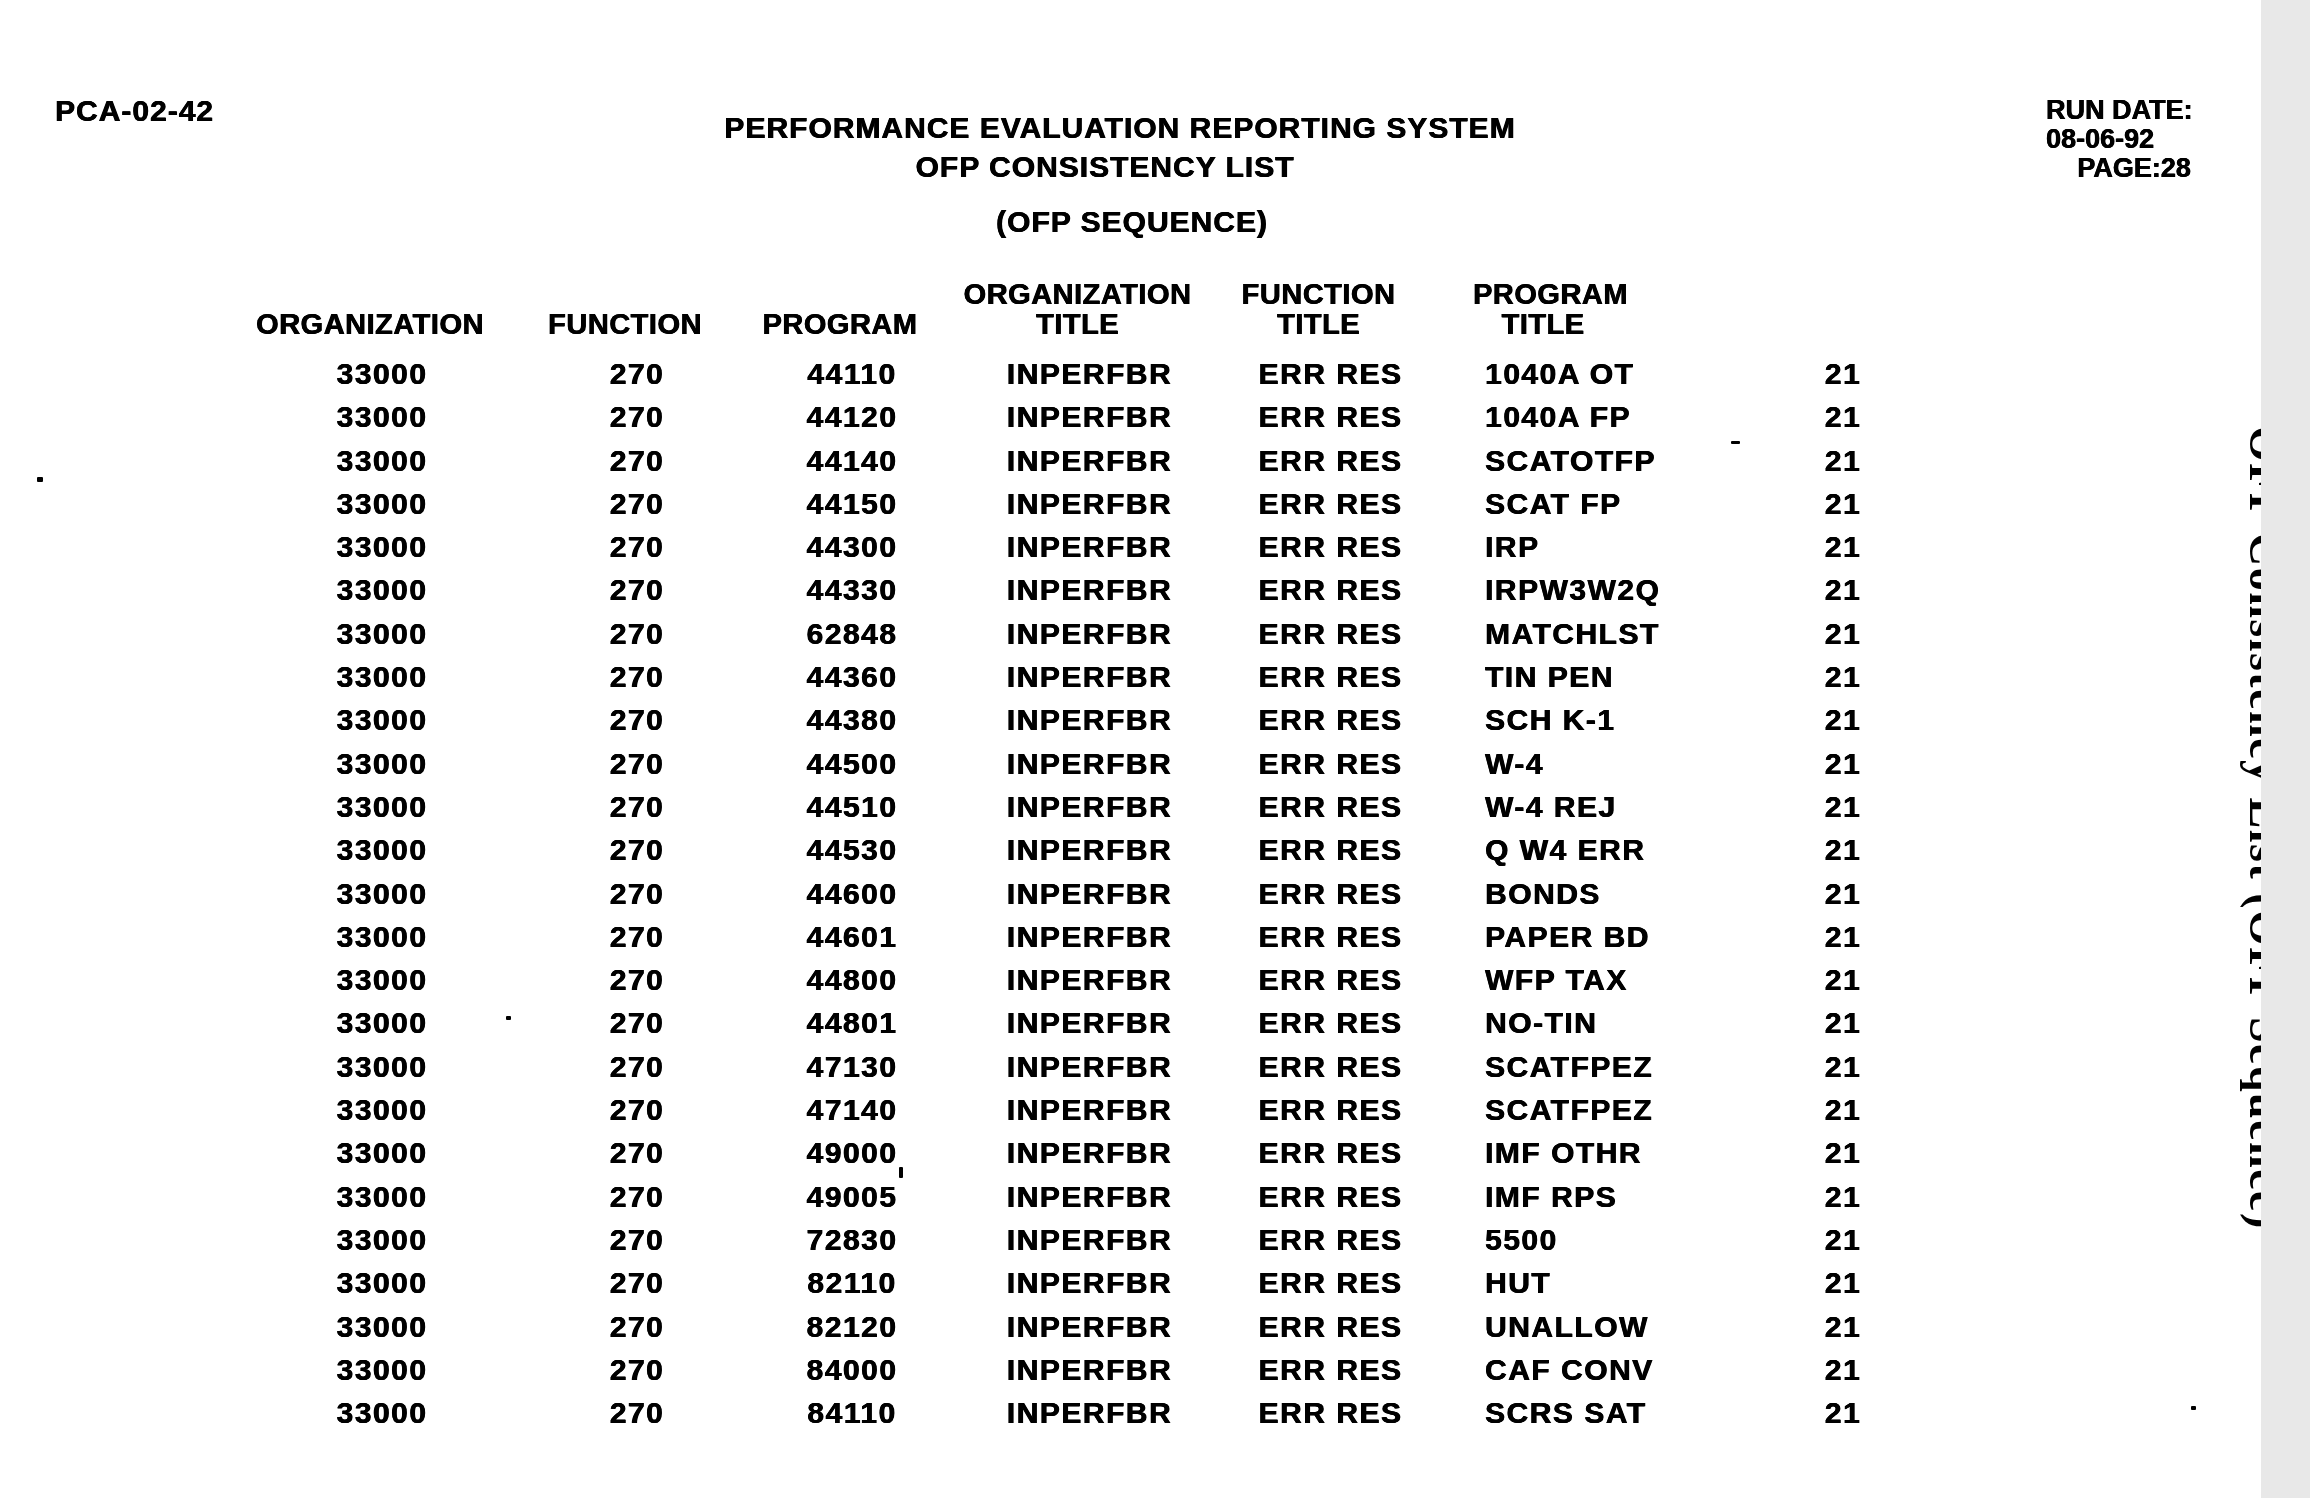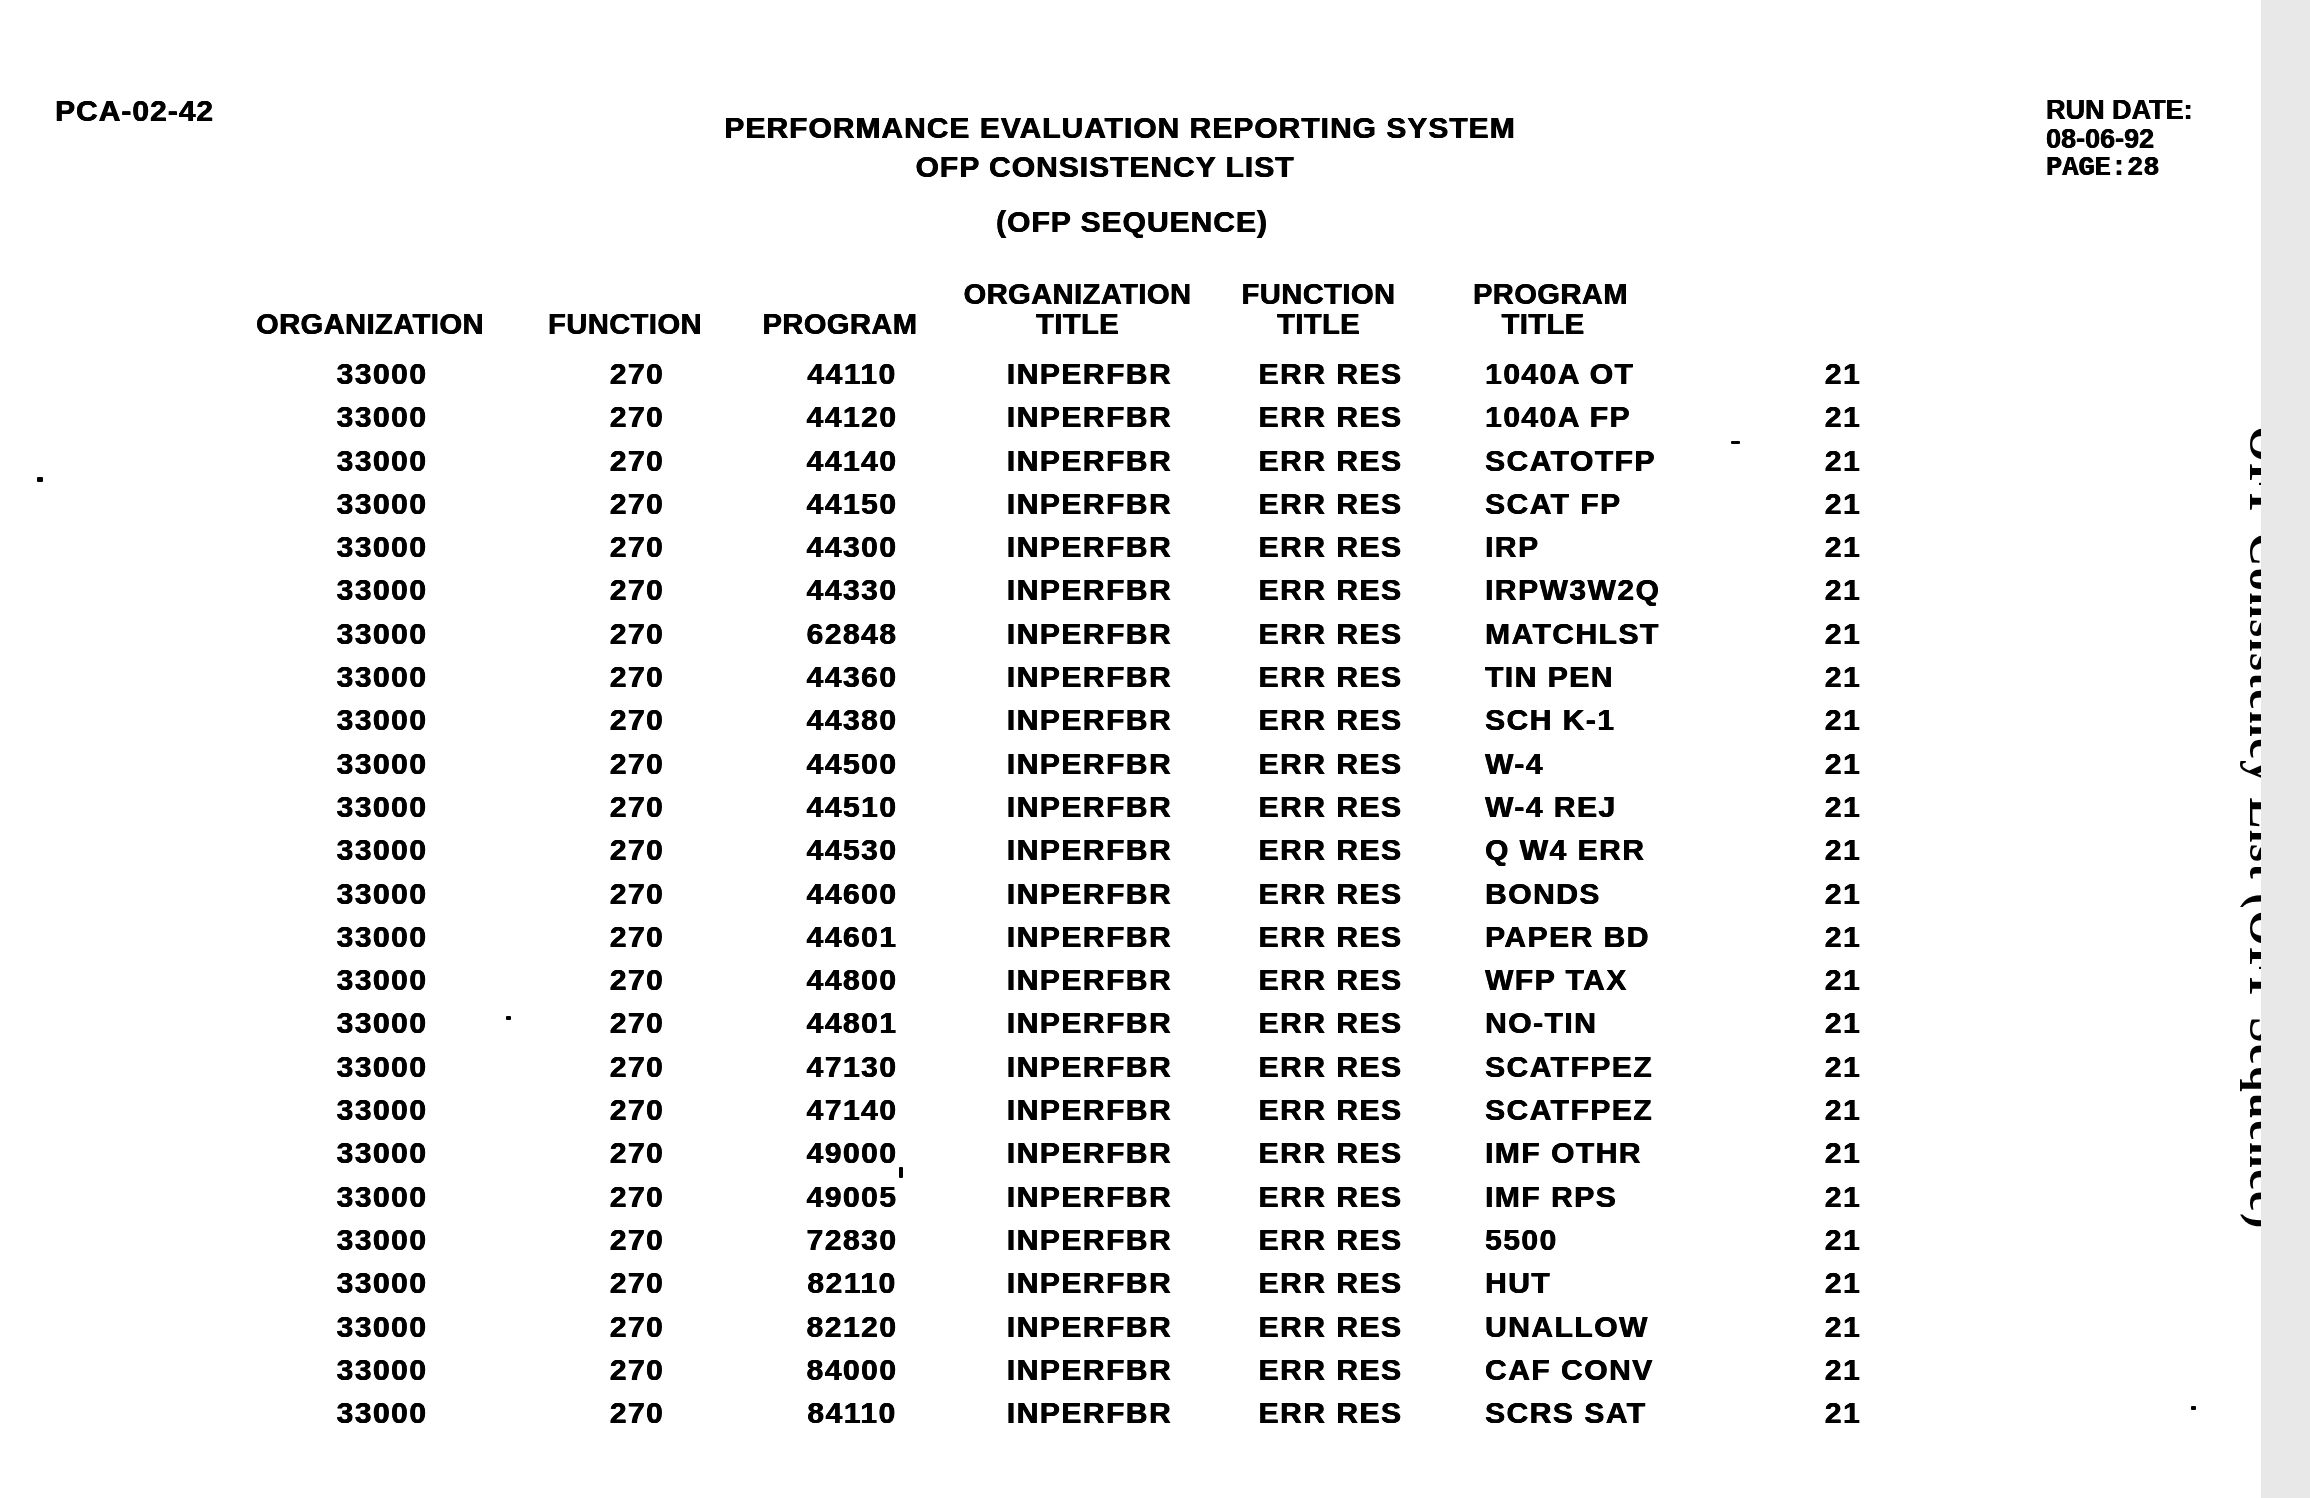--- a/index.html
+++ b/index.html
@@ -17,21 +17,21 @@
   .title-line{ position:absolute; transform:translateX(-50%); white-space:nowrap;
     font-size:30px; letter-spacing:1px; }
   .title-1{ left:1120px; top:94px;margin-top:17px; }
   .title-2{ left:1105px; top:150px; }
   .title-3{ left:1132px; top:205px; }
 
   
   .run-block{ position:absolute; left:2046px; top:96px; width:176px;
     font-size:27px; line-height:29px; }
   .run-line{ text-align:left; white-space:nowrap; }
-  .page-line{ display:flex; justify-content:flex-start;font-family:Liberation Mono, monospace; }
+  .page-line{ display:flex; justify-content:center; }
 
   
   .thead{ position:absolute; left:0; top:281px; width:2310px; height:58px; font-size:29px; letter-spacing:0.5px; }
   .th{ position:absolute; bottom:0; text-align:center; }
   .th .l{ line-height:30px; min-height:0; }
   .tbody{ position:absolute; left:12px; top:352px; width:2310px; }
   .tr{ position:relative; height:43.3px; }
   .td{ position:absolute; top:0; white-space:nowrap; font-size:30px;
        letter-spacing:1.5px; line-height:43.3px; text-align:center; }
 

